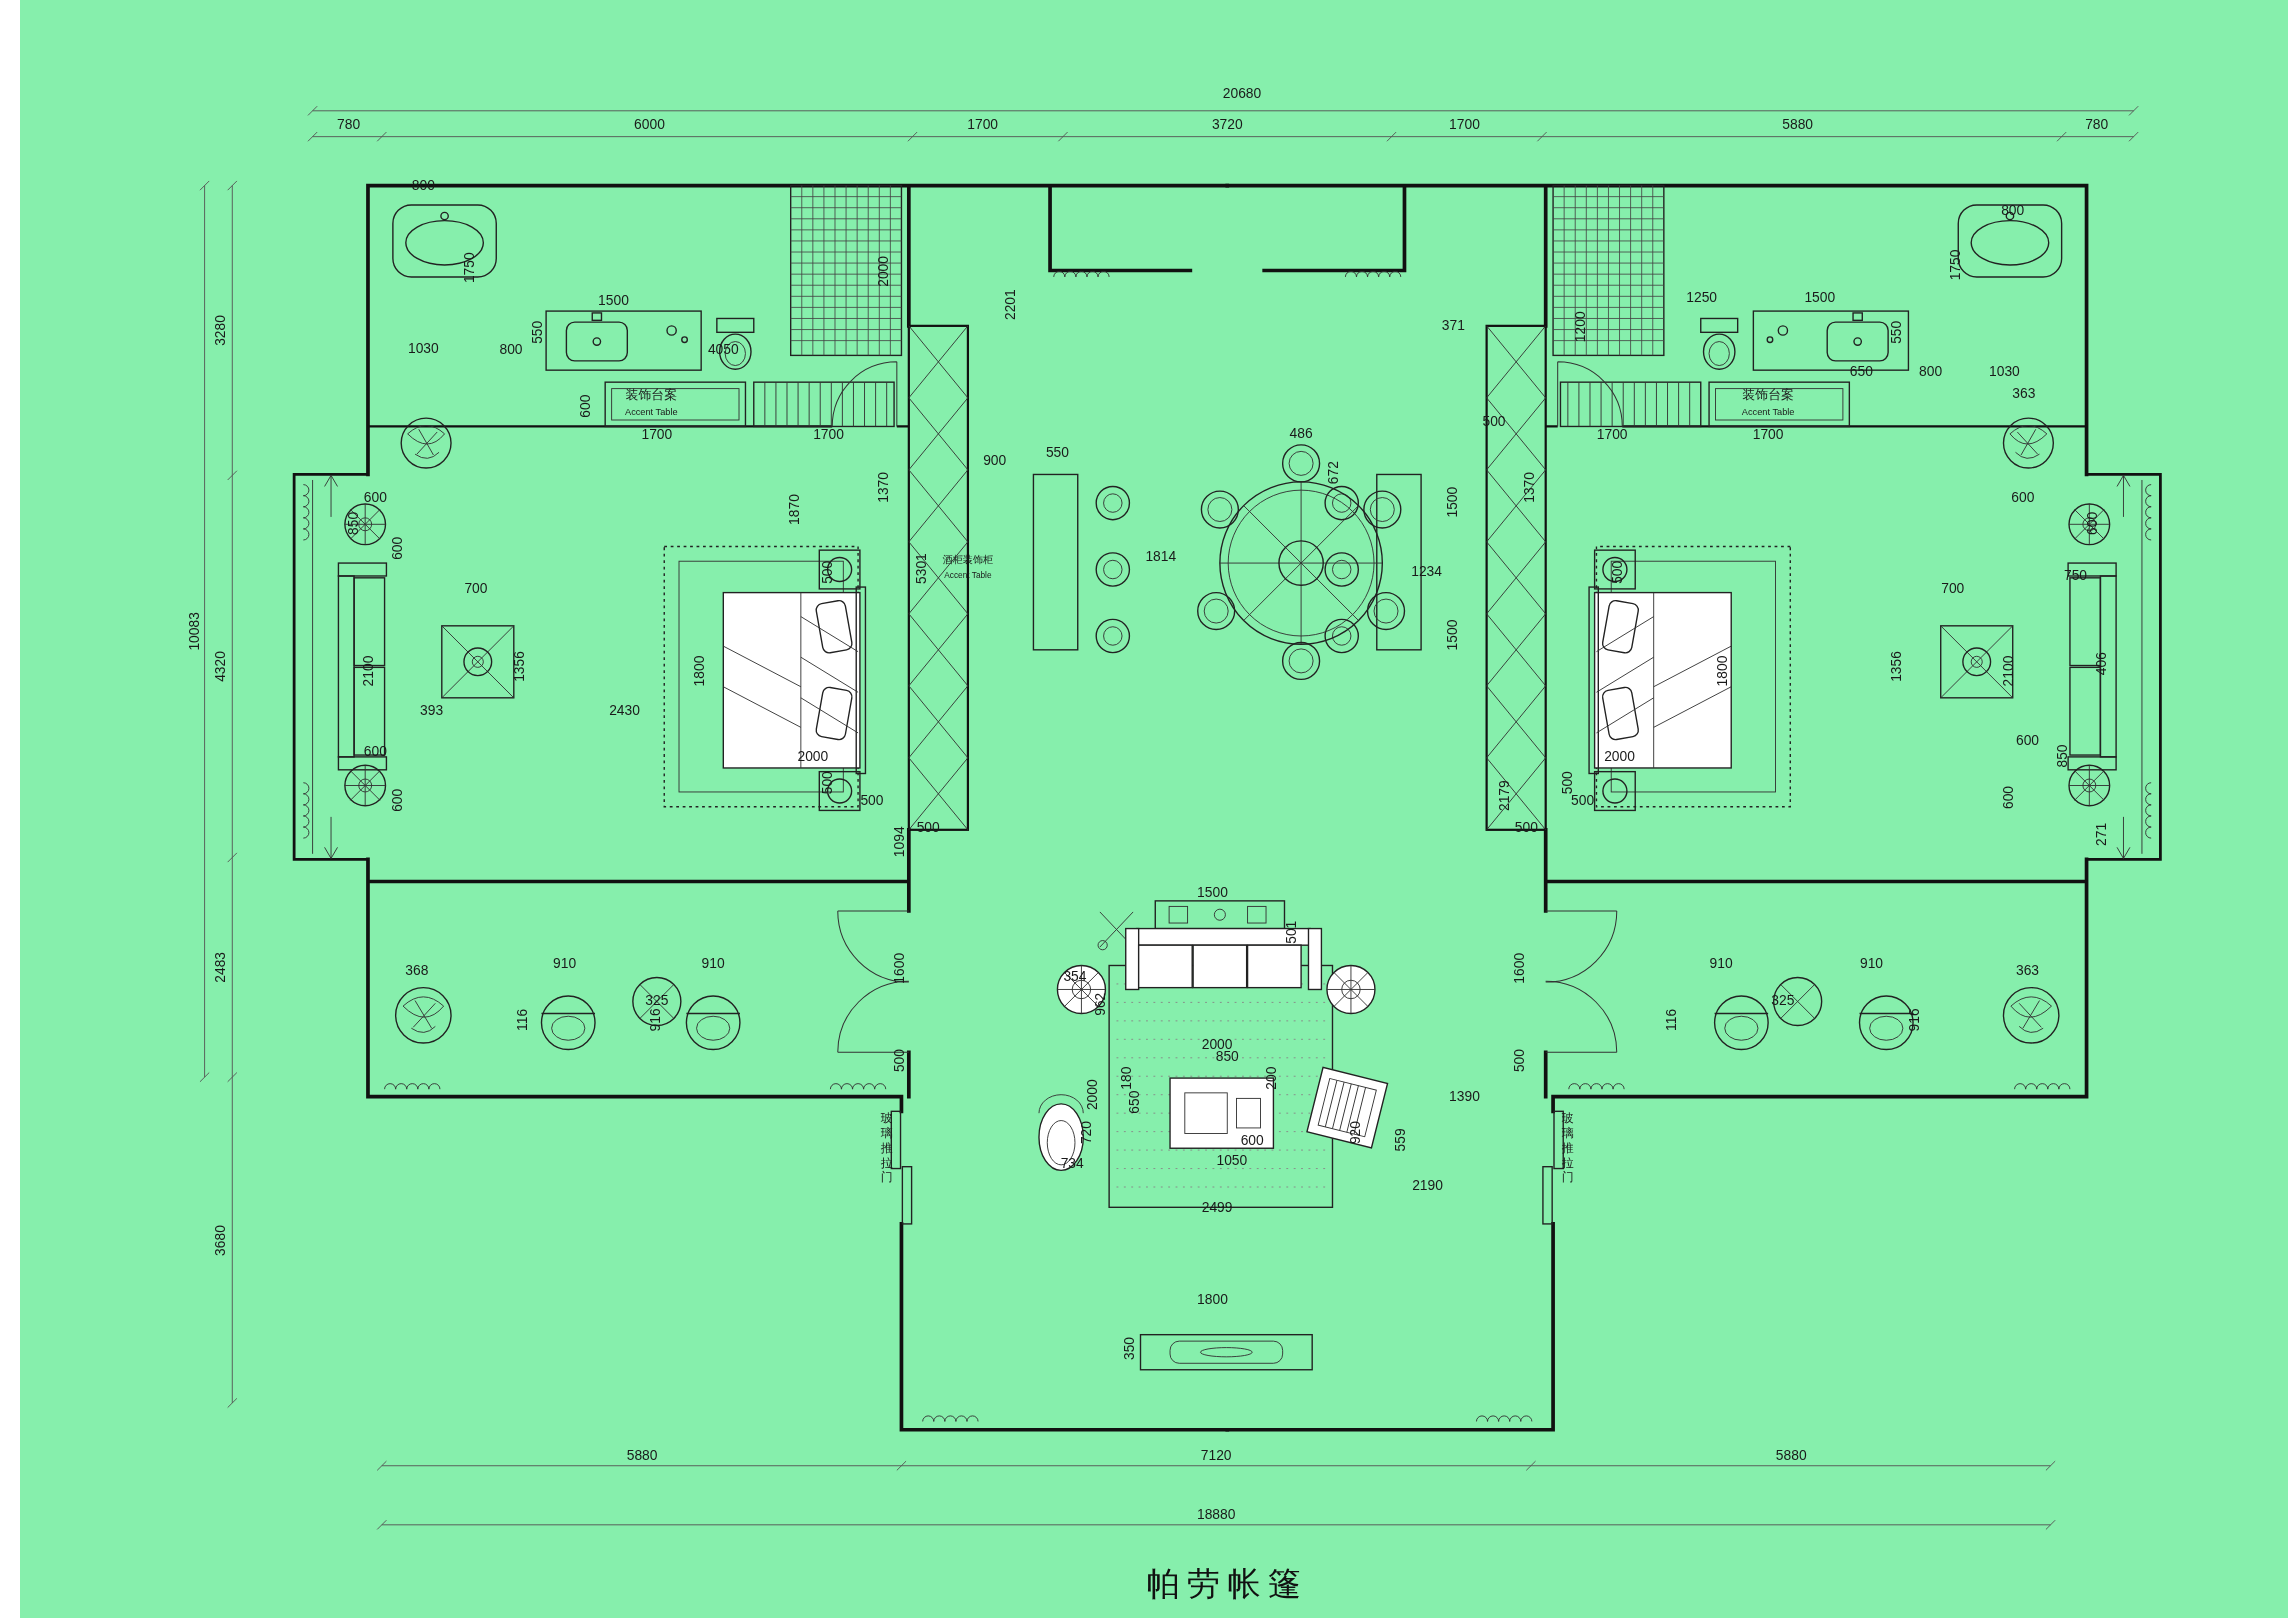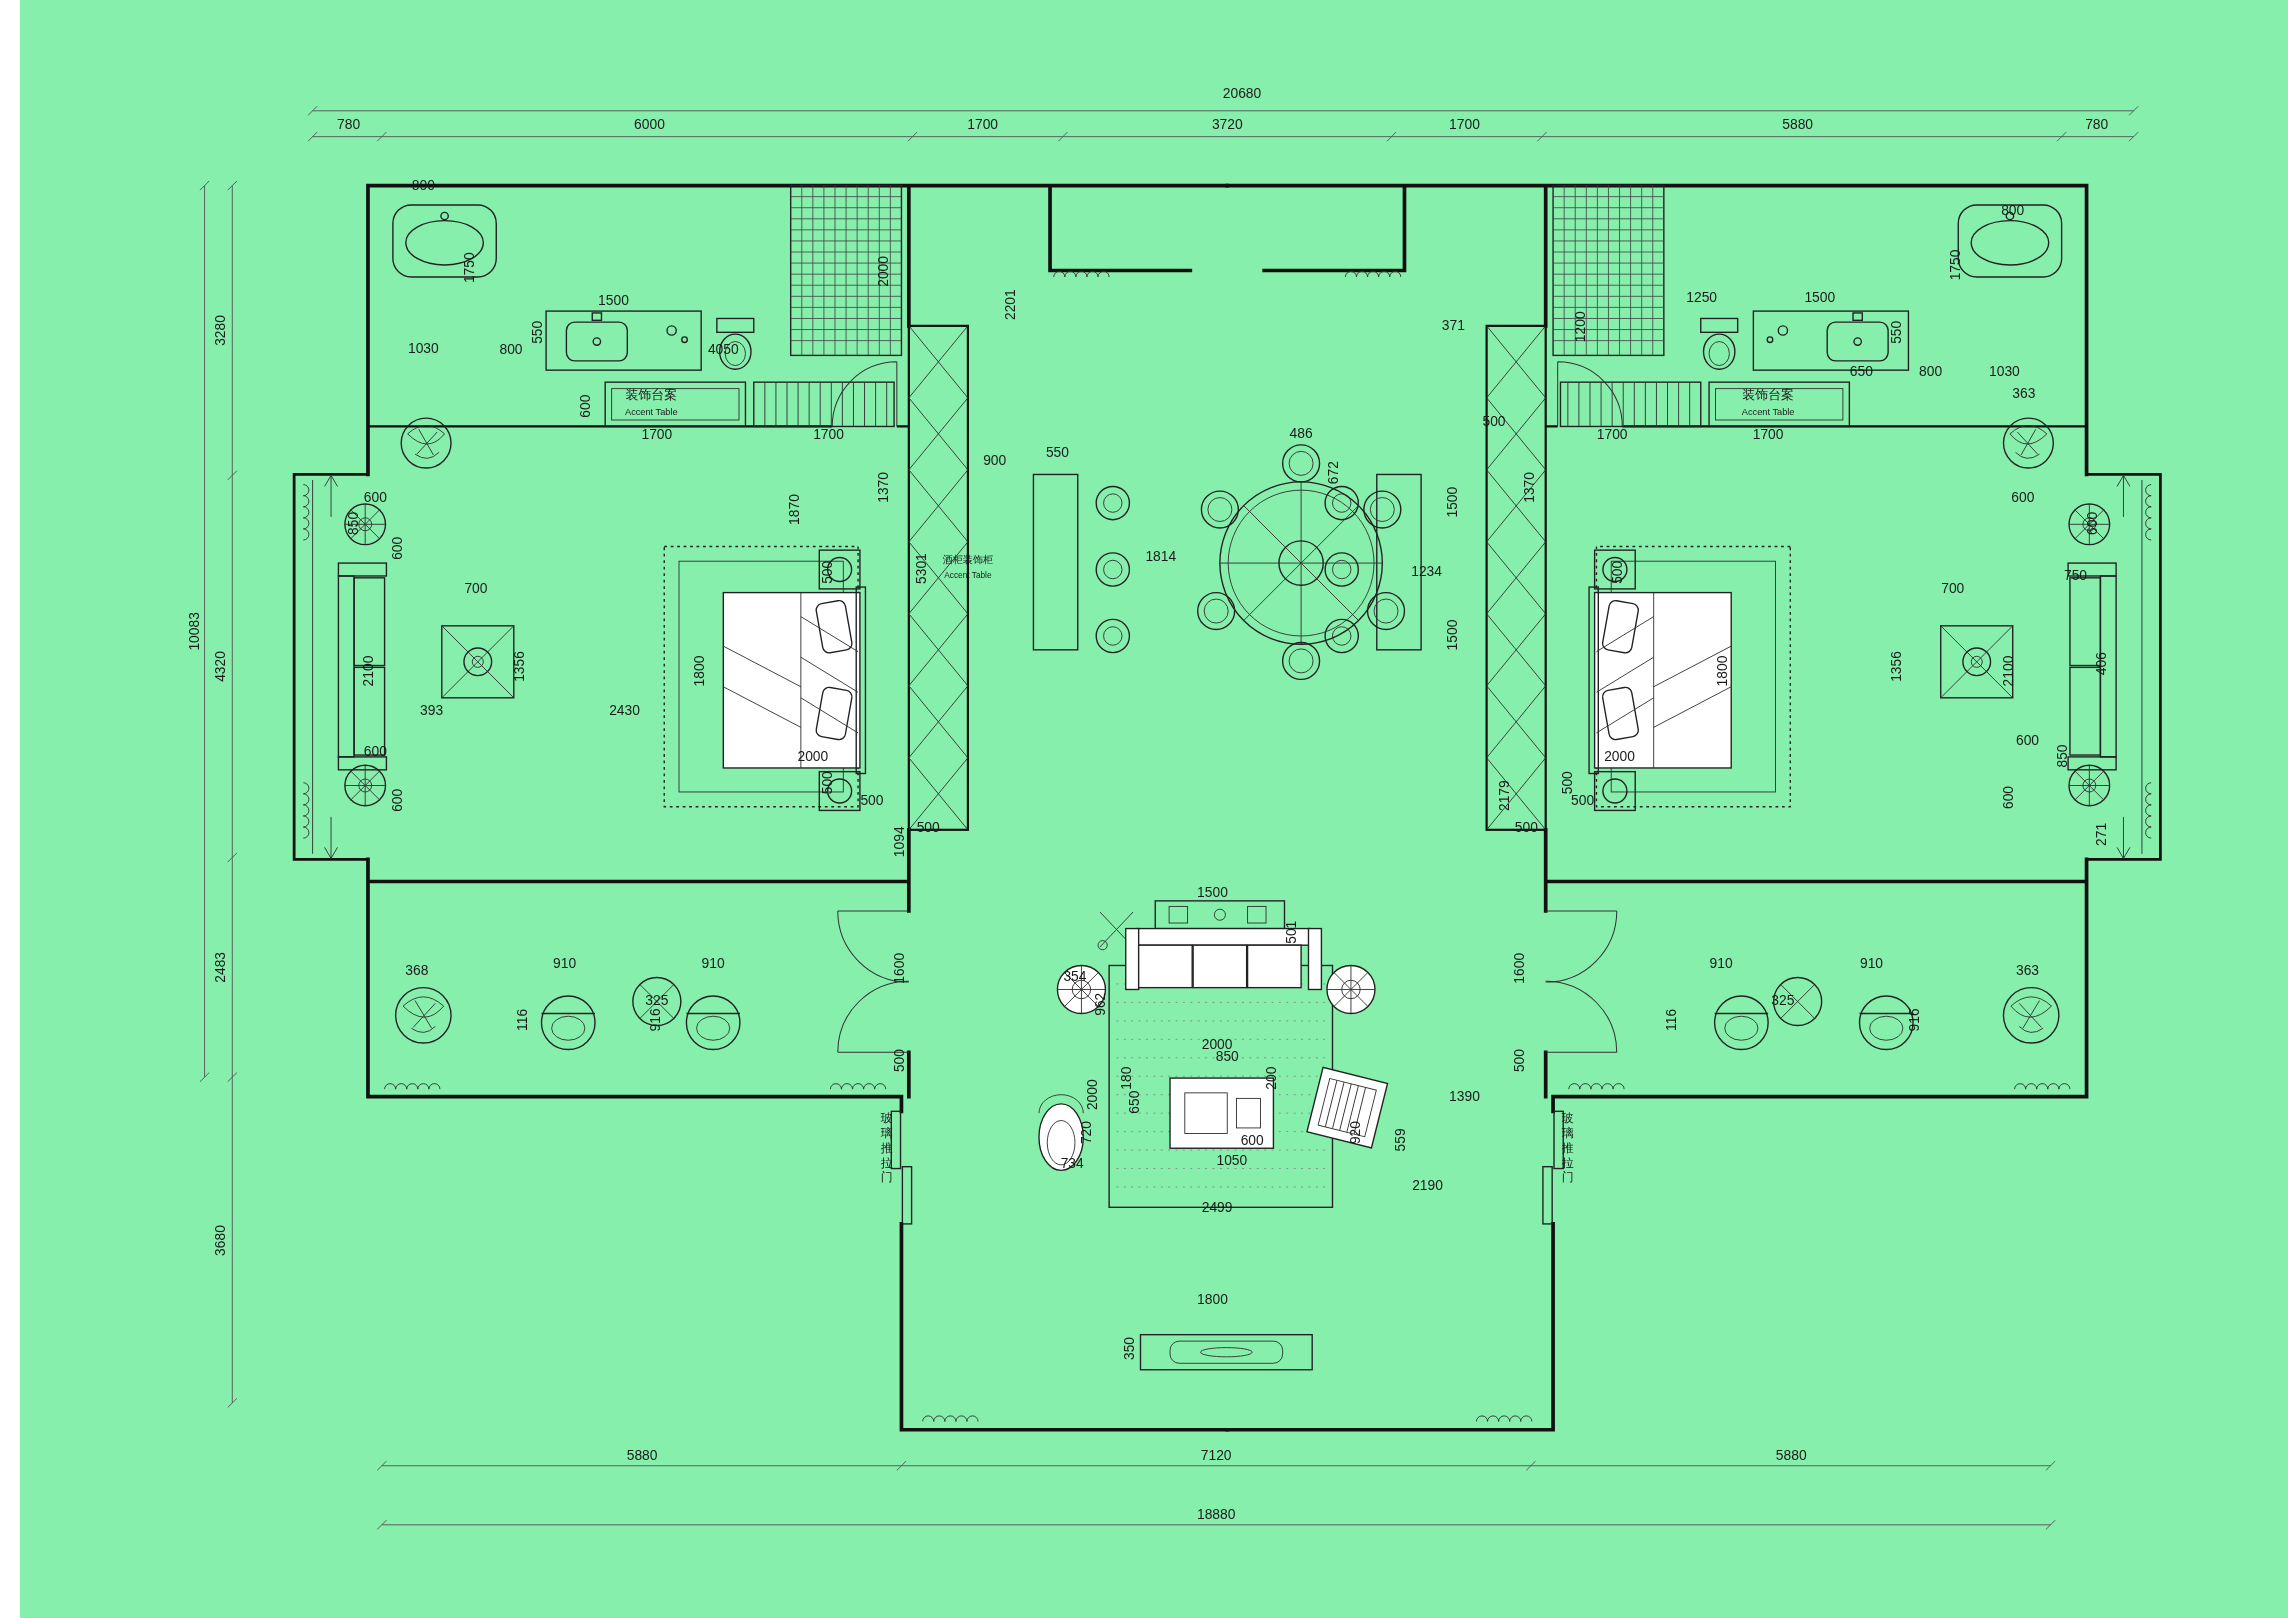--- a/index.html
+++ b/index.html
@@ -400,14 +400,15 @@
         <text x="1297" y="1313" class="dim">2499</text>
         <text x="1525" y="1289" class="dim">2190</text>
         <text x="1565" y="1193" class="dim">1390</text>
         <text x="1292" y="1413" class="dim">1800</text>
         <text x="1207" y="1461" class="dim" transform="rotate(-90 1207 1461)">350</text>
         <text x="939" y="1216" class="lbl" font-size="13"><tspan x="939" y="1216">玻</tspan><tspan x="939" y="1232">璃</tspan><tspan x="939" y="1248">推</tspan><tspan x="939" y="1264">拉</tspan><tspan x="939" y="1280">门</tspan></text>
         <text x="1677" y="1216" class="lbl" font-size="13"><tspan x="1677" y="1216">玻</tspan><tspan x="1677" y="1232">璃</tspan><tspan x="1677" y="1248">推</tspan><tspan x="1677" y="1264">拉</tspan><tspan x="1677" y="1280">门</tspan></text>
       </g>
 </svg>
 
+<div class="title">帕劳帐篷</div>
 </div>
 
 
 </body></html>

